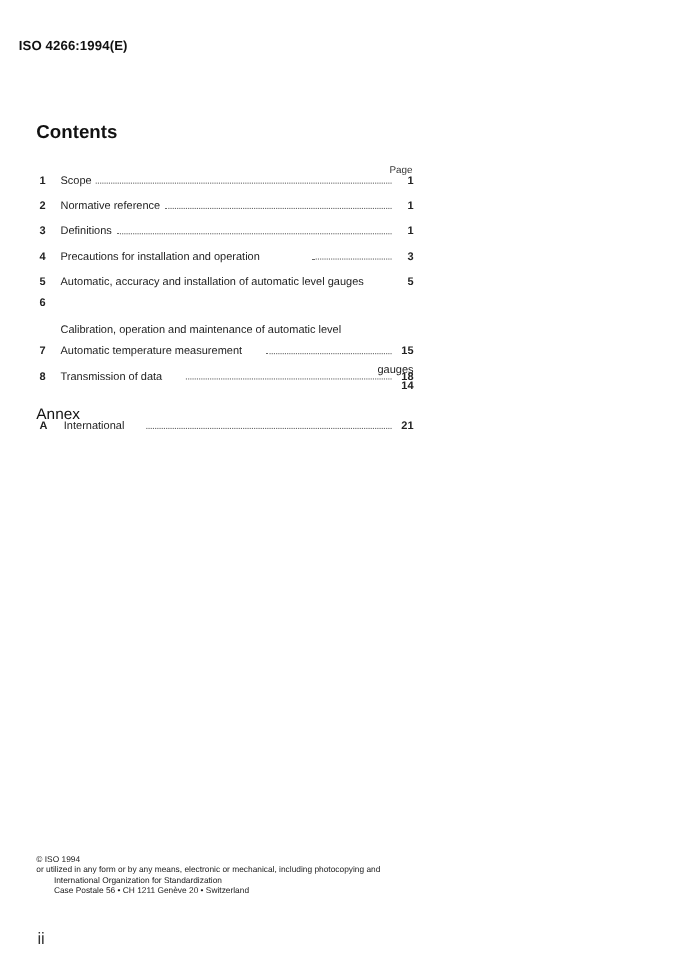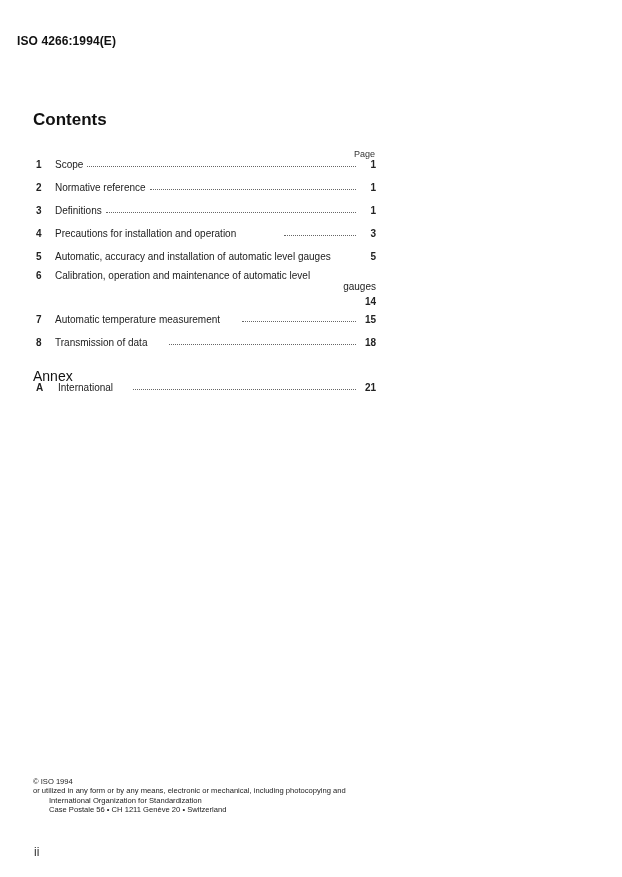--- a/index.html
+++ b/index.html
@@ -4,33 +4,33 @@
 <style>
   html, body { margin: 0; padding: 0; background: #ffffff; }
   body { width: 622px; height: 877px; position: relative; overflow: hidden;
          font-family: "Liberation Sans", sans-serif; color: #111; }
   .std-id { position: absolute; left: 17px; top: 34px; font-size: 12px; font-weight: bold; letter-spacing: 0.1px; }
   .contents-title { position: absolute; left: 33px; top: 110px; font-size: 17px; font-weight: bold; }
   .page-label { position: absolute; left: 354px; top: 126px; font-size: 9px; color: #333; margin-top: 23px; }
   .toc { position: absolute; left: 36px; top: 147px; width: 340px; }
   .toc-row { position: relative; display: flex; align-items: flex-end; font-size: 10px; color: #222; height: 23px; }
   .toc-row .num { width: 19px; font-weight: bold; flex: none; }
-  .toc-row .title { flex: none; white-space: nowrap; }
+  .toc-row .title { flex: none; white-space: nowrap; margin-top: 25px; }
   .toc-row .gap { flex: none; }
   .toc-row .dots { flex: 1; border-bottom: 1px dotted #666; margin: 0 6px 3px 4px; height: 1px; }
   .toc-row .pg { flex: none; font-weight: bold; min-width: 14px; text-align: right; }
   .toc-row.two-line { height: 40px; align-items: flex-start; flex-wrap: wrap; }
   .toc-row.two-line .line1 { display: flex; width: 100%; padding-top: 8px; }
   .toc-row.two-line .line2 { display: flex; width: 100%; padding-left: 19px; align-items: flex-end; flex-direction: column; }
   .annex-title { position: absolute; left: 33px; top: 368px; font-size: 14px; font-weight: normal; }
   .annex-row { position: absolute; left: 36px; top: 370px; width: 340px; }
   .footer { position: absolute; left: 33px; top: 741px; font-size: 7.6px; line-height: 9.3px; color: #222; margin-top: 36px; }
   .footer .indent { padding-left: 16px; }
   .footer .printed { margin-top: 3px; }
-  .page-num { position: absolute; left: 34px; top: 845px; font-size: 12px; color: #333; }
+  .page-num { position: absolute; left: 34px; top: 845px; font-size: 15px; color: #333; }
 </style>
 </head>
 <body>
 
 <div class="std-id">ISO 4266:1994(E)</div>
 
 <div class="contents-title">Contents</div>
 <div class="page-label">Page</div>
 
 <div class="toc">

